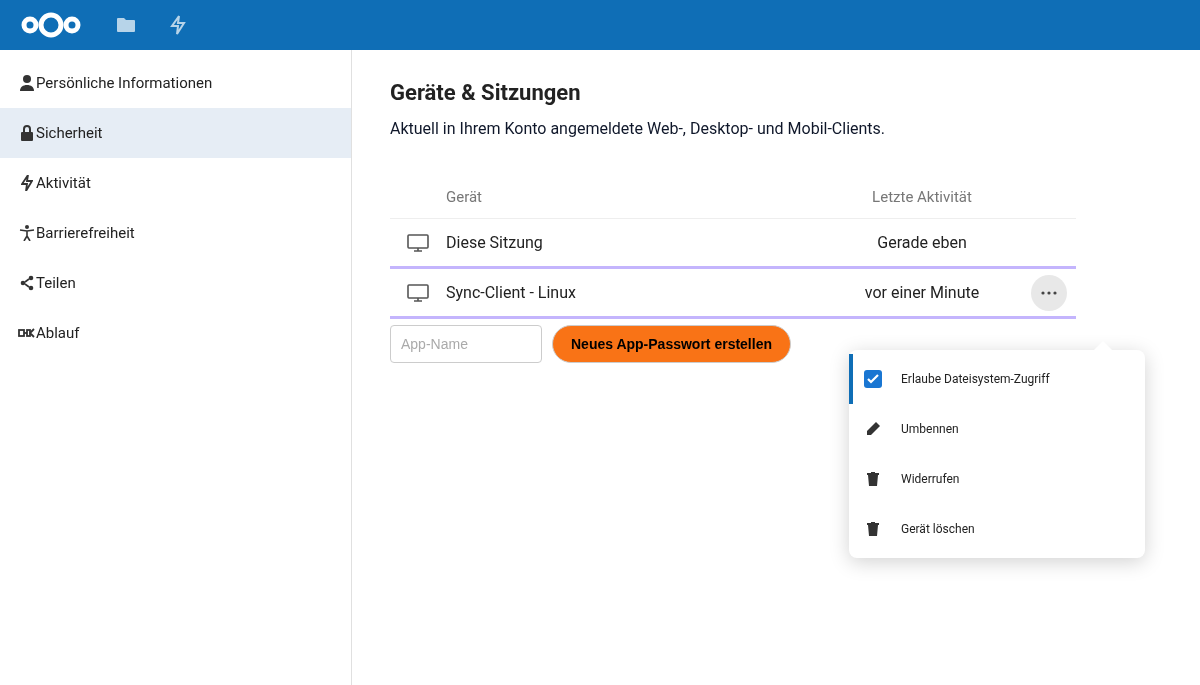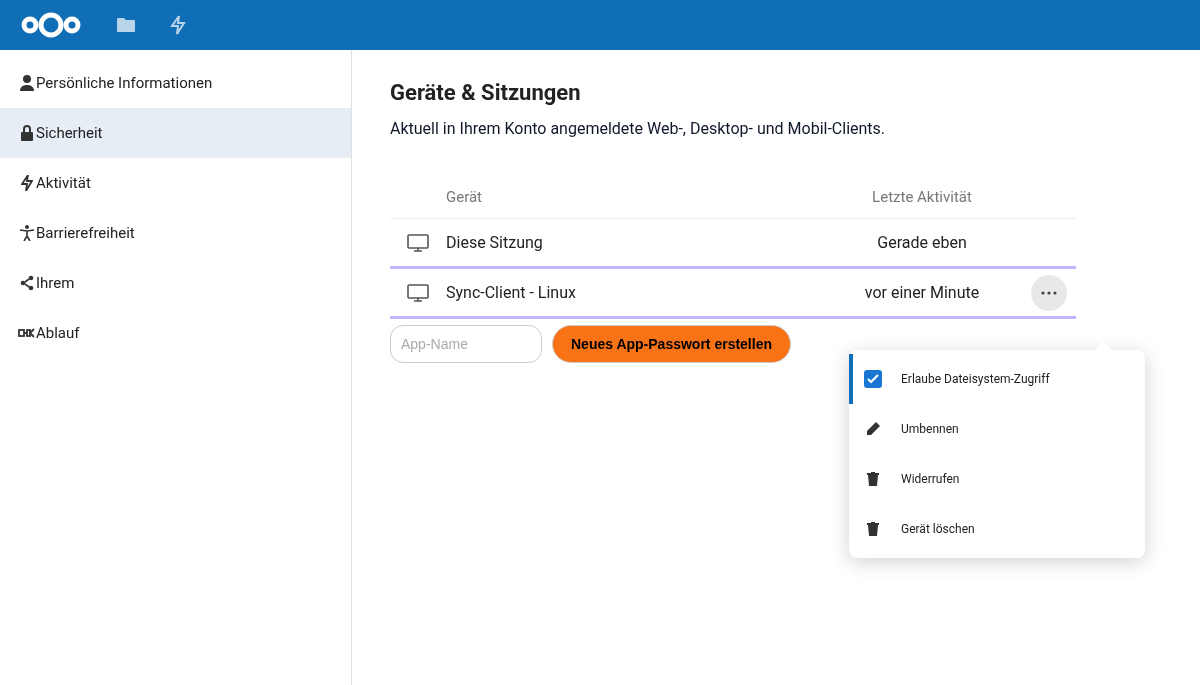--- a/index.html
+++ b/index.html
@@ -115,21 +115,21 @@
 
   .new-pw-row {
     display: flex;
     gap: 10px;
     margin-top: 6px;
   }
   .app-name-input {
     width: 152px;
     height: 38px;
     border: 1px solid #ccc;
-    border-radius: 13px;
+    border-radius: 4px;
     padding: 0 10px;
     font-size: 14px;
     color: #333;
   }
   .app-name-input::placeholder { color: #aaa; }
   .create-btn {
     height: 38px;
     padding: 0 18px;
     border: 1px solid #ccc;
     border-radius: 19px;
@@ -250,21 +250,21 @@
     </div>
     <div class="sidebar-item">
       <span class="icon-slot">
         <svg width="16" height="16" viewBox="0 0 16 16" fill="currentColor">
             <circle cx="12" cy="3" r="2.3"></circle>
             <circle cx="4" cy="8" r="2.3"></circle>
             <circle cx="12" cy="13" r="2.3"></circle>
             <path d="M6 7L10 4M6 9l4 3" stroke="currentColor" stroke-width="1.6"></path>
           </svg>
       </span>
-      <span>Ihrem</span>
+      <span>Teilen</span>
     </div>
     <div class="sidebar-item">
       <span class="icon-slot">
         <svg width="18" height="14" viewBox="0 0 18 14" fill="none" stroke="currentColor" stroke-width="1.8">
             <rect x="1" y="4" width="5" height="6"></rect>
             <path d="M6 7h3"></path>
             <rect x="9" y="4" width="3" height="6"></rect>
             <path d="M12 7l4-4M12 7l4 4"></path>
           </svg>
       </span>

